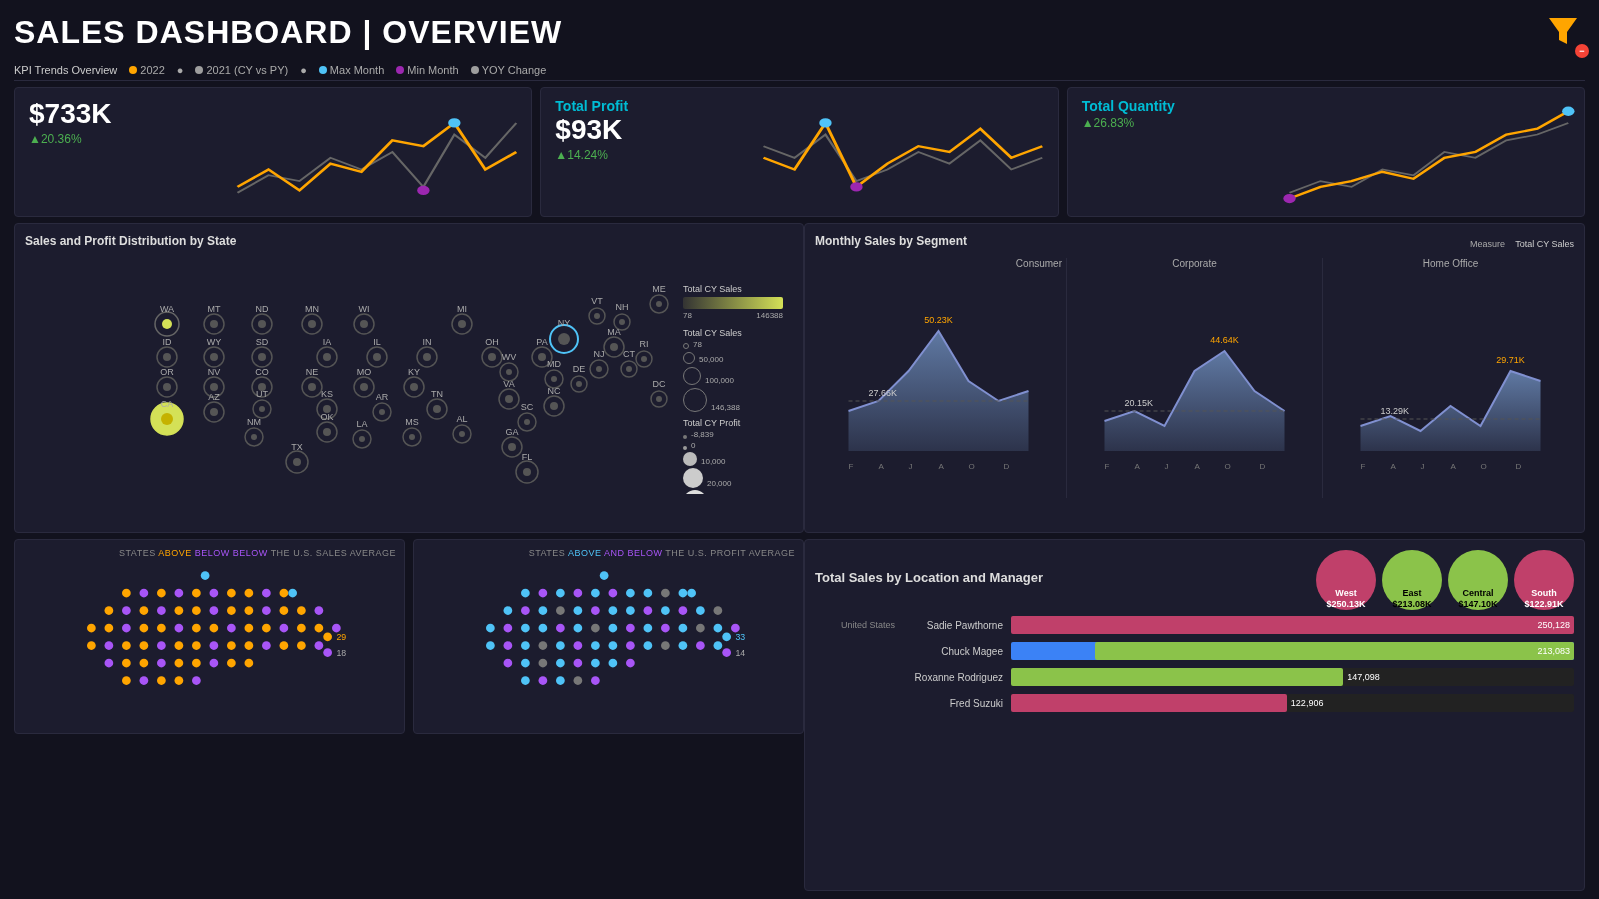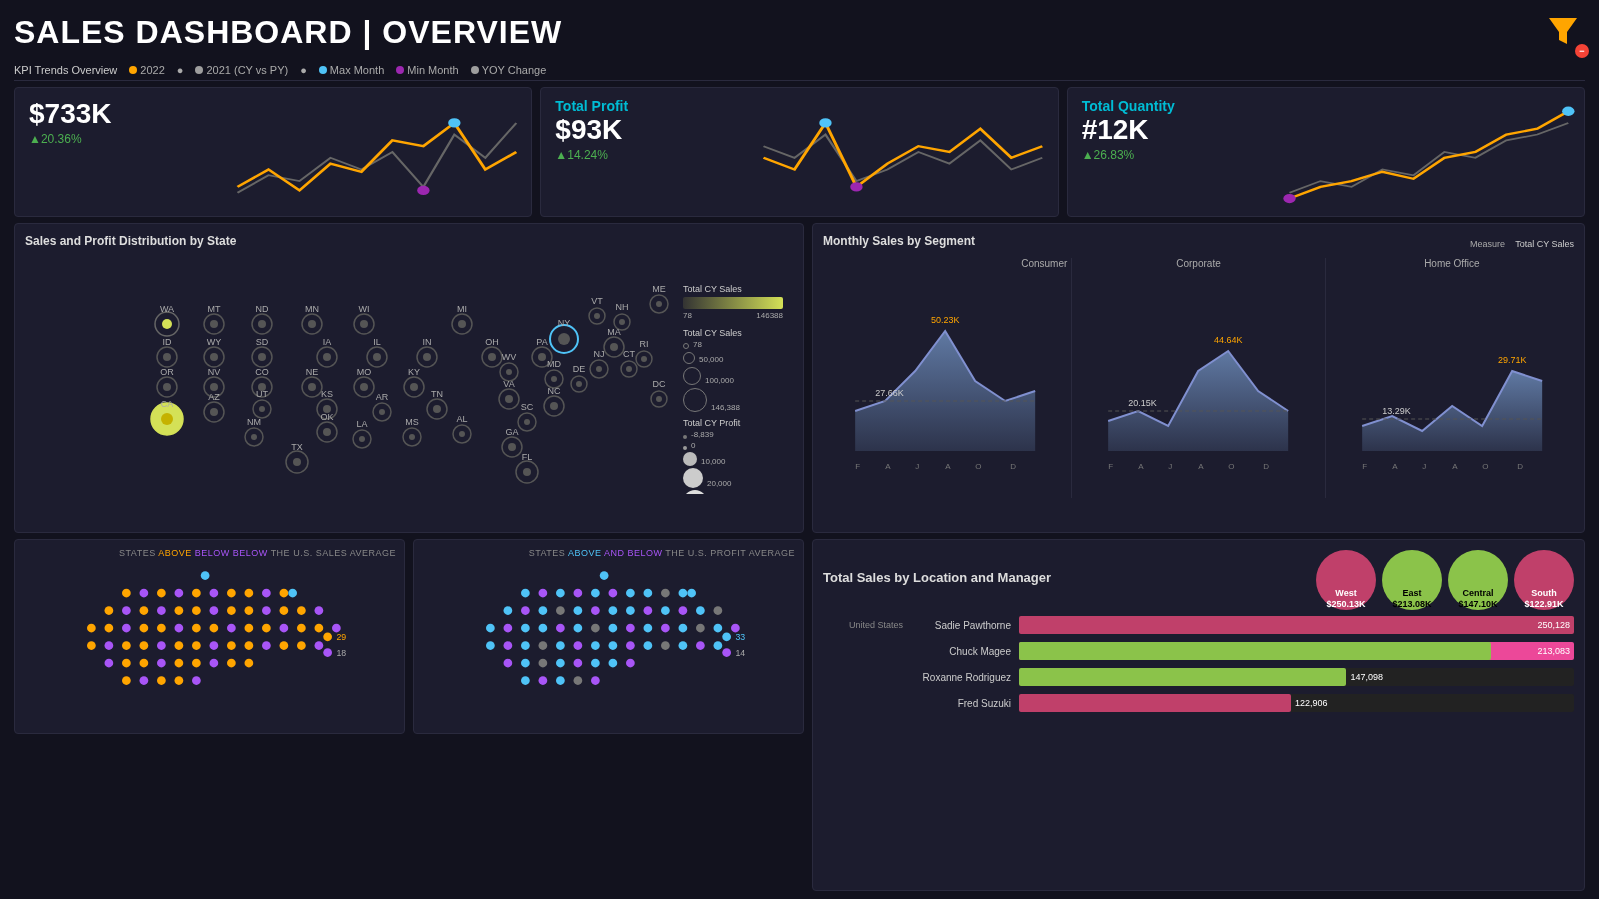--- a/index.html
+++ b/index.html
@@ -99,21 +99,21 @@
       position: absolute;
       right: 0;
       top: 0;
       width: 60%;
       height: 100%;
     }
 
     
     .main-row {
       display: flex;
-      gap: 8px;
+      gap: 0;
       flex: 1;
     }
 
     
     .left-panel {
       flex: 0 0 790px;
       display: flex;
       flex-direction: column;
       gap: 6px;
     }
@@ -360,21 +360,20 @@
           <polyline points="10,50 30,60 50,40 70,80 90,70 110,55 130,65 150,45 170,70 190,60" fill="none" stroke="#666" stroke-width="1.5"></polyline>
           <polyline points="10,60 30,70 50,30 70,85 90,65 110,50 130,55 150,35 170,60 190,50" fill="none" stroke="#ffa500" stroke-width="2"></polyline>
           <circle cx="50" cy="30" r="4" fill="#4fc3f7"></circle>
           <circle cx="70" cy="85" r="4" fill="#9c27b0"></circle>
         </svg>
       </div>
     </div>
 
     <div class="kpi-card">
       <div class="kpi-card-title">Total Quantity</div>
-      <div class="kpi-value">#12K</div>
       <div class="kpi-change">▲26.83%</div>
       <div class="kpi-chart">
         <svg viewBox="0 0 200 110" preserveAspectRatio="none" style="width:100%;height:100%;">
           <polyline points="10,90 30,80 50,85 70,70 90,75 110,55 130,60 150,45 170,40 190,30" fill="none" stroke="#666" stroke-width="1.5"></polyline>
           <polyline points="10,95 30,85 50,80 70,72 90,78 110,60 130,55 150,40 170,35 190,20" fill="none" stroke="#ffa500" stroke-width="2"></polyline>
           <circle cx="190" cy="20" r="4" fill="#4fc3f7"></circle>
           <circle cx="10" cy="95" r="4" fill="#9c27b0"></circle>
         </svg>
       </div>
     </div>
@@ -953,21 +952,21 @@
             <div class="bar-manager" style="width:100px;">Sadie Pawthorne</div>
             <div class="bar-track" style="flex:1;background:#222;">
               <div class="bar-fill" style="width:100%;background:#c0406a;height:18px;border-radius:2px;"></div>
               <span class="bar-value" style="position:absolute;right:4px;">250,128</span>
             </div>
           </div>
 
           <div class="bar-row">
             <div style="width:80px;flex-shrink:0;"></div>
             <div class="bar-manager" style="width:100px;">Chuck Magee</div>
-            <div class="bar-track" style="flex:1;background:#ec4899;position:relative;">
+            <div class="bar-track" style="flex:1;background:#3b82f6;position:relative;justify-content:flex-end;">
               <div class="bar-fill" style="width:85%;background:#8bc34a;height:18px;border-radius:2px;"></div>
               <span style="position:absolute;right:4px;font-size:9px;color:#fff;">213,083</span>
             </div>
           </div>
 
           <div class="bar-row">
             <div style="width:80px;flex-shrink:0;"></div>
             <div class="bar-manager" style="width:100px;">Roxanne Rodriguez</div>
             <div class="bar-track" style="flex:1;background:#222;position:relative;">
               <div class="bar-fill" style="width:59%;background:#8bc34a;height:18px;border-radius:2px;"></div>

